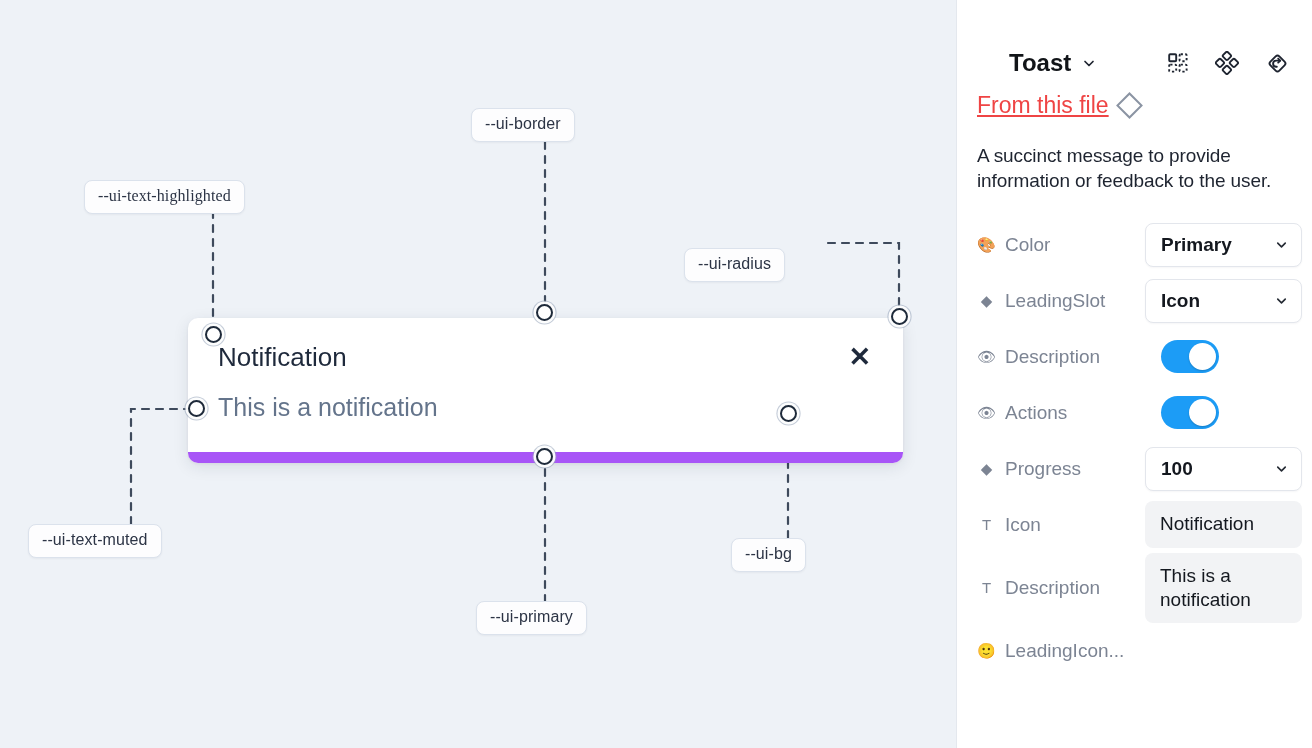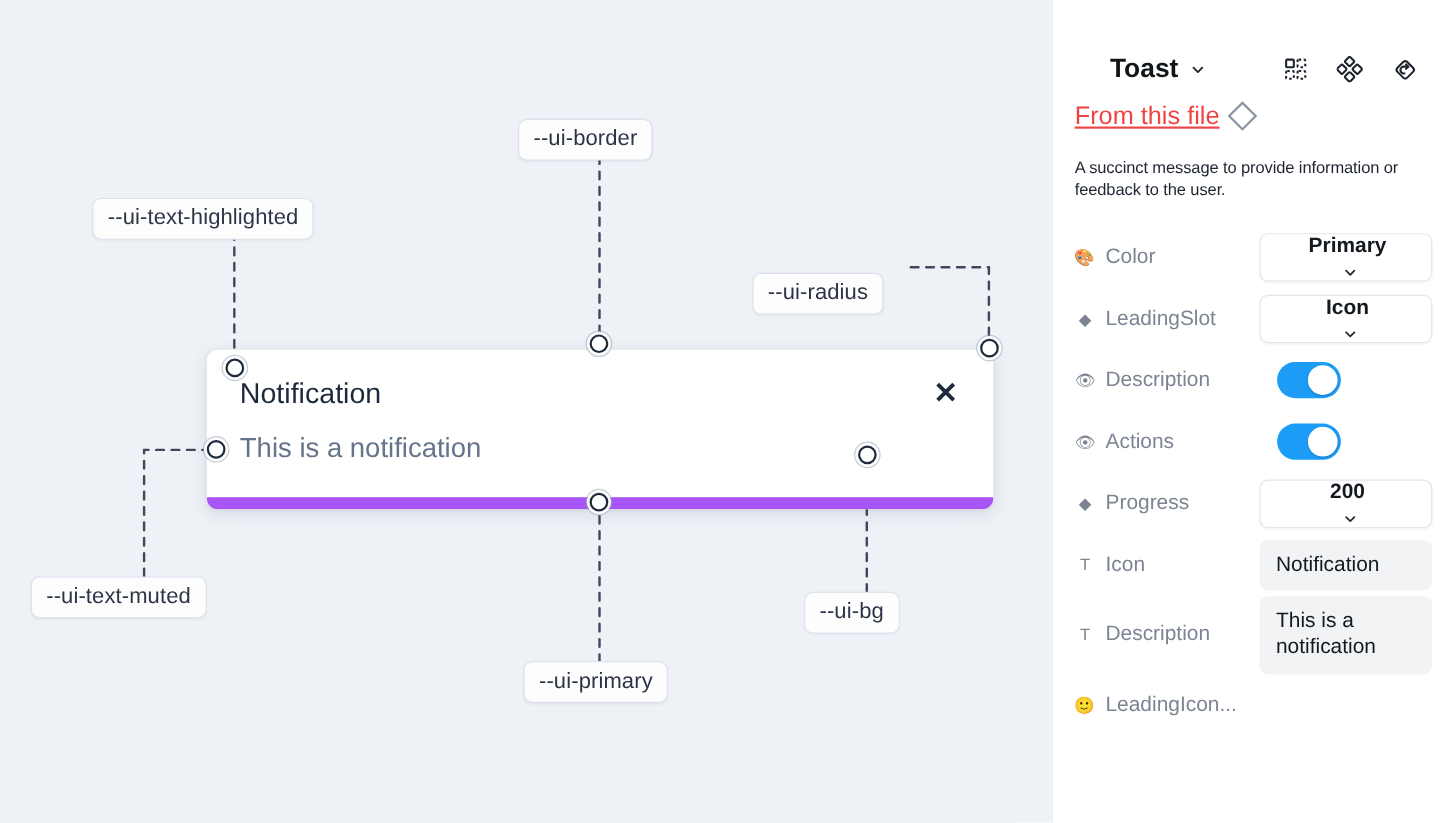--- a/index.html
+++ b/index.html
@@ -35,21 +35,21 @@
     pointer-events: none;
   }
 
   
   .token-label {
     position: absolute;
     background: #fdfdfe;
     border: 1px solid #dbe2ec;
     border-radius: 8px;
     padding: 7px 13px 9px 13px;
-    font-size: 20px;
+    font-size: 16px;
     line-height: 1;
     color: #2c3445;
     white-space: nowrap;
     letter-spacing: 0.1px;
     box-shadow: 0 1px 2px rgba(30,41,59,0.05);
   }
 
   
   .anchor {
     position: absolute;
@@ -163,21 +163,21 @@
   }
   .from-file-text {
     font-size: 23px;
     color: #ef4444;
     line-height: 1;
     text-decoration: underline;
   }
 
   .panel-desc {
     margin-top: 26px;
-    font-size: 15px;
+    font-size: 19px;
     line-height: 1.33;
     color: #1e2430;
     letter-spacing: -0.1px;
   }
 
   .prop-list { margin-top: 23px; }
 
   .prop-row {
     display: flex;
     align-items: center;
@@ -214,21 +214,20 @@
     border: 1px solid #e3e6ec;
     border-radius: 8px;
     display: flex;
     align-items: center;
     padding: 0 12px 0 15px;
     font-size: 19px;
     color: #14181f;
     font-weight: bold;
     cursor: pointer;
     box-shadow: 0 1px 2px rgba(16,24,40,0.04);
-    flex-direction: column;
   }
   .select-val { flex: 1; white-space: nowrap; overflow: hidden; text-overflow: ellipsis; }
   .select-chev { color: #242a33; display: flex; margin-left: 4px; }
 
   .text-box {
     width: 157px;
     min-height: 44px;
     background: #f2f3f5;
     border-radius: 8px;
     display: flex;
@@ -297,21 +296,21 @@
       </g>
     </svg>
 
     <div class="toast-card">
       <div class="toast-title">Notification</div>
       <div class="toast-close">✕</div>
       <div class="toast-desc">This is a notification</div>
       <div class="toast-progress"></div>
     </div>
 
-    <div class="token-label" style="left:84px; top:180px;">--ui-text-highlighted</div>
+    <div class="token-label" style="left:84px; top:180px;font-family:Liberation Serif, serif;">--ui-text-highlighted</div>
     <div class="token-label" style="left:471px; top:108px;">--ui-border</div>
     <div class="token-label" style="left:684px; top:227px;margin-top:21px;">--ui-radius</div>
     <div class="token-label" style="left:28px; top:524px;">--ui-text-muted</div>
     <div class="token-label" style="left:476px; top:601px;">--ui-primary</div>
     <div class="token-label" style="left:731px; top:538px;">--ui-bg</div>
 
     <div class="anchor" style="left:205px; top:326px;"></div>
     <div class="anchor" style="left:536px; top:304px;"></div>
     <div class="anchor" style="left:891px; top:308px;"></div>
     <div class="anchor" style="left:188px; top:400px;"></div>
@@ -419,21 +418,21 @@
         </div>
       </div>
 
       <div class="prop-row">
         <div class="prop-label">
           <span class="prop-icon">◆</span>
           <span>Progress</span>
         </div>
         <div class="prop-control">
           <div class="select-box">
-            <span class="select-val">200</span>
+            <span class="select-val">100</span>
             <span class="select-chev">
               <svg width="15" height="15" viewBox="0 0 16 16" fill="none" stroke="currentColor" stroke-width="1.7" stroke-linecap="round" stroke-linejoin="round">
                   <path d="M4 6.5 L8 10.5 L12 6.5"></path>
                 </svg>
             </span>
           </div>
         </div>
       </div>
 
       <div class="prop-row">

